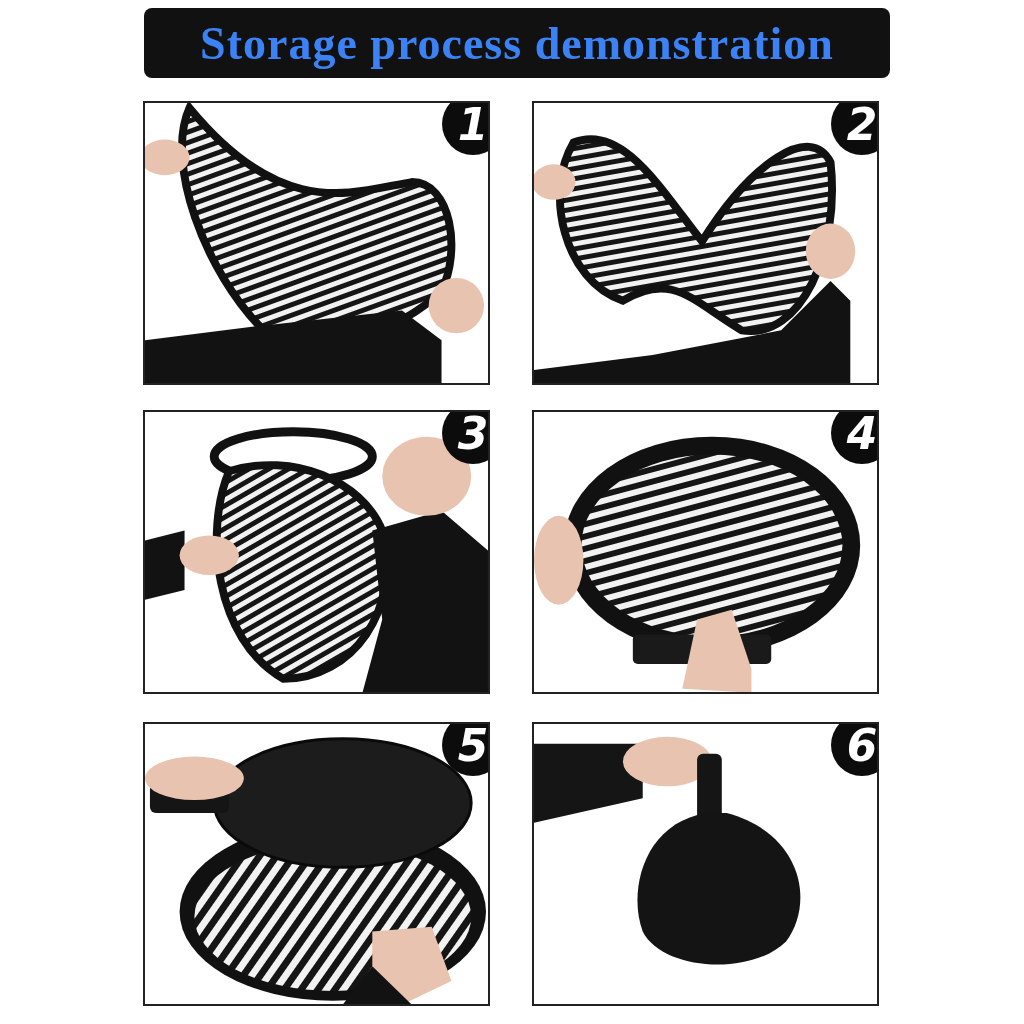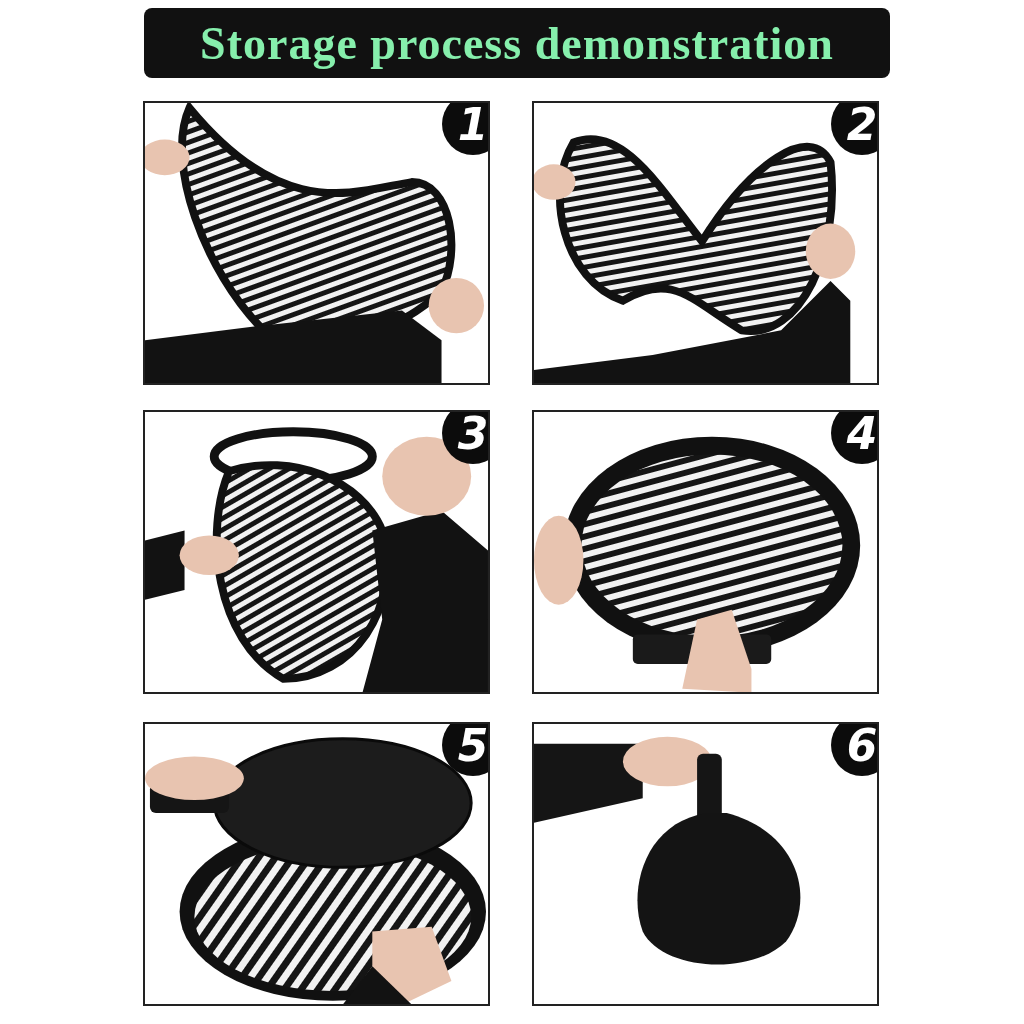--- a/index.html
+++ b/index.html
@@ -1,18 +1,18 @@
 <!DOCTYPE html>
 <html><head>
 <meta charset="utf-8">
 <style>
   html, body { margin:0; padding:0; background:#ffffff; }
   body { width:1024px; height:1024px; position:relative; overflow:hidden; font-family:"Liberation Serif", serif; }
   .banner { position:absolute; left:144px; top:8px; width:746px; height:70px; background:#111111; border-radius:8px; display:flex; align-items:center; justify-content:center; }
-  .banner-text { color:#86efac; font-family:"Liberation Serif","DejaVu Serif",serif; font-weight:bold; font-size:46px; letter-spacing:1px; }
+  .banner-text { color:#3b82f6; font-family:"Liberation Serif","DejaVu Serif",serif; font-weight:bold; font-size:46px; letter-spacing:1px; }
   .panel { position:absolute; width:347px; height:284px; border:2px solid #222; background:#fff; overflow:hidden; box-sizing:border-box; }
   .badge { position:absolute; width:62px; height:62px; border-radius:50%; background:#0c0c0c; display:flex; align-items:center; justify-content:center; color:#fff; font-family:"DejaVu Sans","Liberation Sans",sans-serif; font-weight:bold; font-style:italic; font-size:44px; z-index:5; }
   .scene { position:absolute; inset:0; }
 </style>
 </head>
 <body>
 
 <div class="banner">
   <span class="banner-text">Storage process demonstration</span>
 </div>

